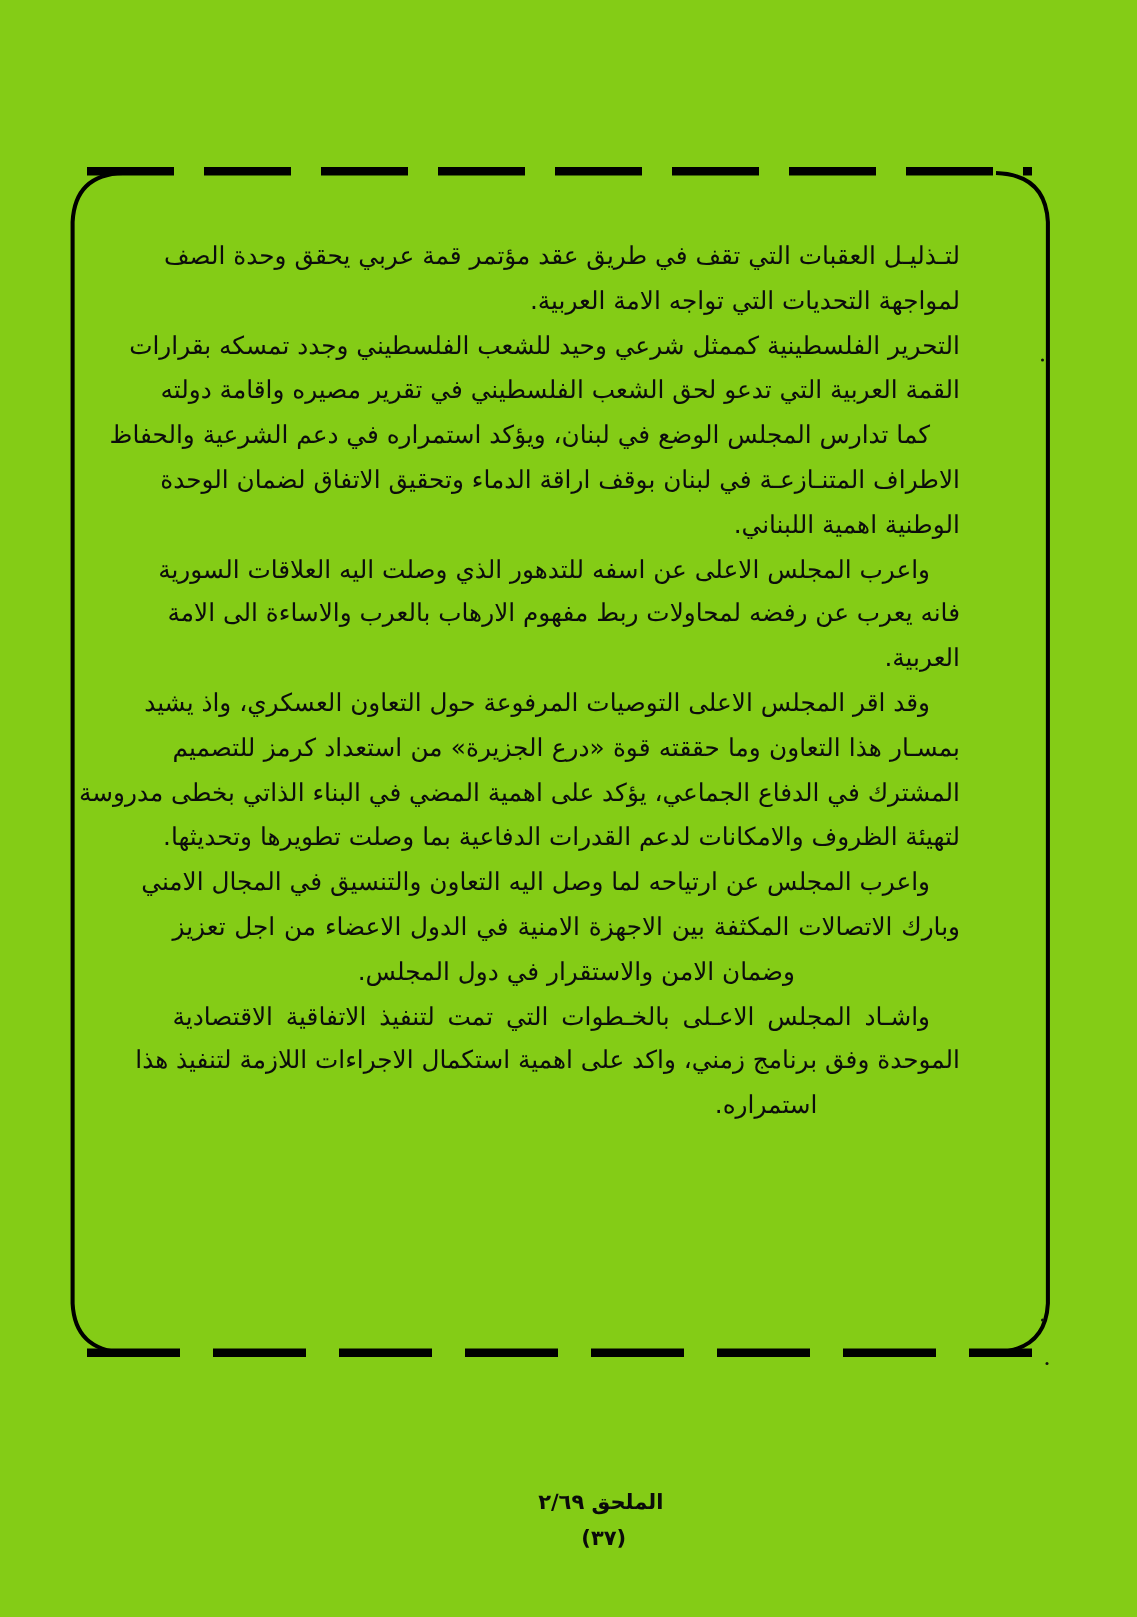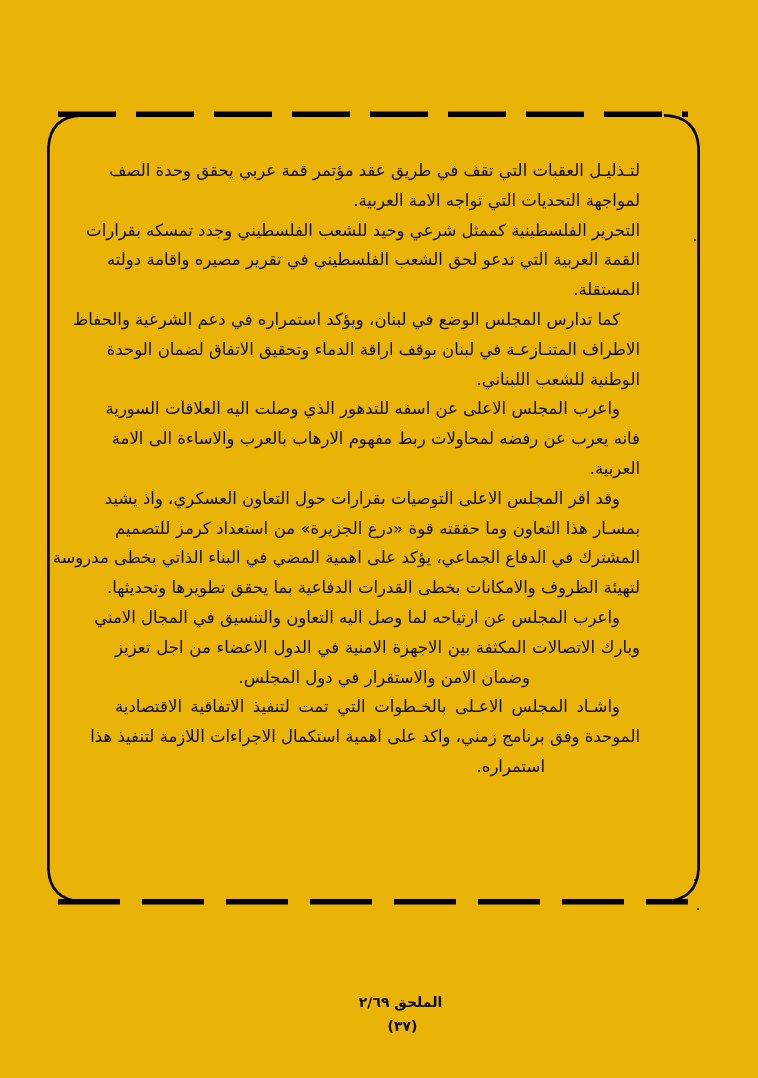--- a/index.html
+++ b/index.html
@@ -1,20 +1,20 @@
 <!DOCTYPE html>
 <html lang="ar"><head>
 <meta charset="utf-8">
 <style>
   html, body { margin: 0; padding: 0; }
   .page {
     position: relative;
     width: 758px;
     height: 1078px;
-    background: #eab308;
+    background: #84cc16;
     overflow: hidden;
     font-family: "DejaVu Sans", sans-serif;
   }
   .frame {
     position: absolute;
     top: 0; left: 0;
     width: 758px; height: 1078px;
     pointer-events: none;
   }
   .body-text {
@@ -82,31 +82,30 @@
 
   <div class="speck" style="left:694px; top:239px; width:2px; height:2px;"></div>
   <div class="speck" style="left:694px; top:879px; width:2px; height:2px;"></div>
   <div class="speck" style="left:697px; top:908px; width:2px; height:2px;"></div>
 
   <div class="body-text" id="body-lines">
       <div class="line just">لتـذليـل العقبات التي تقف في طريق عقد مؤتمر قمة عربي يحقق وحدة الصف</div>
       <div class="line end">لمواجهة التحديات التي تواجه الامة العربية.</div>
       <div class="line just">التحرير الفلسطينية كممثل شرعي وحيد للشعب الفلسطيني وجدد تمسكه بقرارات</div>
       <div class="line just">القمة العربية التي تدعو لحق الشعب الفلسطيني في تقرير مصيره واقامة دولته</div>
-      <div class="line end">المستقلة.</div>
       <div class="line just indent">كما تدارس المجلس الوضع في لبنان، ويؤكد استمراره في دعم الشرعية والحفاظ</div>
       <div class="line just">الاطراف المتنـازعـة في لبنان بوقف اراقة الدماء وتحقيق الاتفاق لضمان الوحدة</div>
-      <div class="line end">الوطنية للشعب اللبناني.</div>
+      <div class="line end">الوطنية اهمية اللبناني.</div>
       <div class="line just indent">واعرب المجلس الاعلى عن اسفه للتدهور الذي وصلت اليه العلاقات السورية</div>
       <div class="line just">فانه يعرب عن رفضه لمحاولات ربط مفهوم الارهاب بالعرب والاساءة الى الامة</div>
       <div class="line end">العربية.</div>
-      <div class="line just indent">وقد اقر المجلس الاعلى التوصيات بقرارات حول التعاون العسكري، واذ يشيد</div>
+      <div class="line just indent">وقد اقر المجلس الاعلى التوصيات المرفوعة حول التعاون العسكري، واذ يشيد</div>
       <div class="line just">بمسـار هذا التعاون وما حققته قوة «درع الجزيرة» من استعداد كرمز للتصميم</div>
       <div class="line just">المشترك في الدفاع الجماعي، يؤكد على اهمية المضي في البناء الذاتي بخطى مدروسة</div>
-      <div class="line just">لتهيئة الظروف والامكانات بخطى القدرات الدفاعية بما يحقق تطويرها وتحديثها.</div>
+      <div class="line just">لتهيئة الظروف والامكانات لدعم القدرات الدفاعية بما وصلت تطويرها وتحديثها.</div>
       <div class="line just indent">واعرب المجلس عن ارتياحه لما وصل اليه التعاون والتنسيق في المجال الامني</div>
       <div class="line just">وبارك الاتصالات المكثفة بين الاجهزة الامنية في الدول الاعضاء من اجل تعزيز</div>
       <div class="line end" style="padding-right: 110px;">وضمان الامن والاستقرار في دول المجلس.</div>
       <div class="line just indent">واشـاد المجلس الاعـلى بالخـطوات التي تمت لتنفيذ الاتفاقية الاقتصادية</div>
       <div class="line just">الموحدة وفق برنامج زمني، واكد على اهمية استكمال الاجراءات اللازمة لتنفيذ هذا</div>
       <div class="line end" style="padding-right: 95px;">استمراره.</div>
     </div>
 
   <div class="footer">
     <div class="annex">الملحق ٢/٦٩</div>

